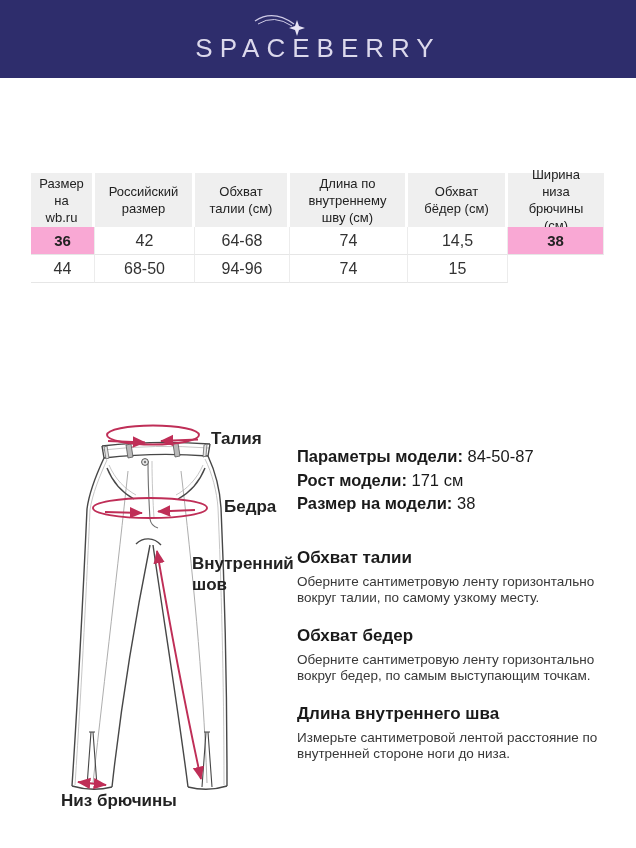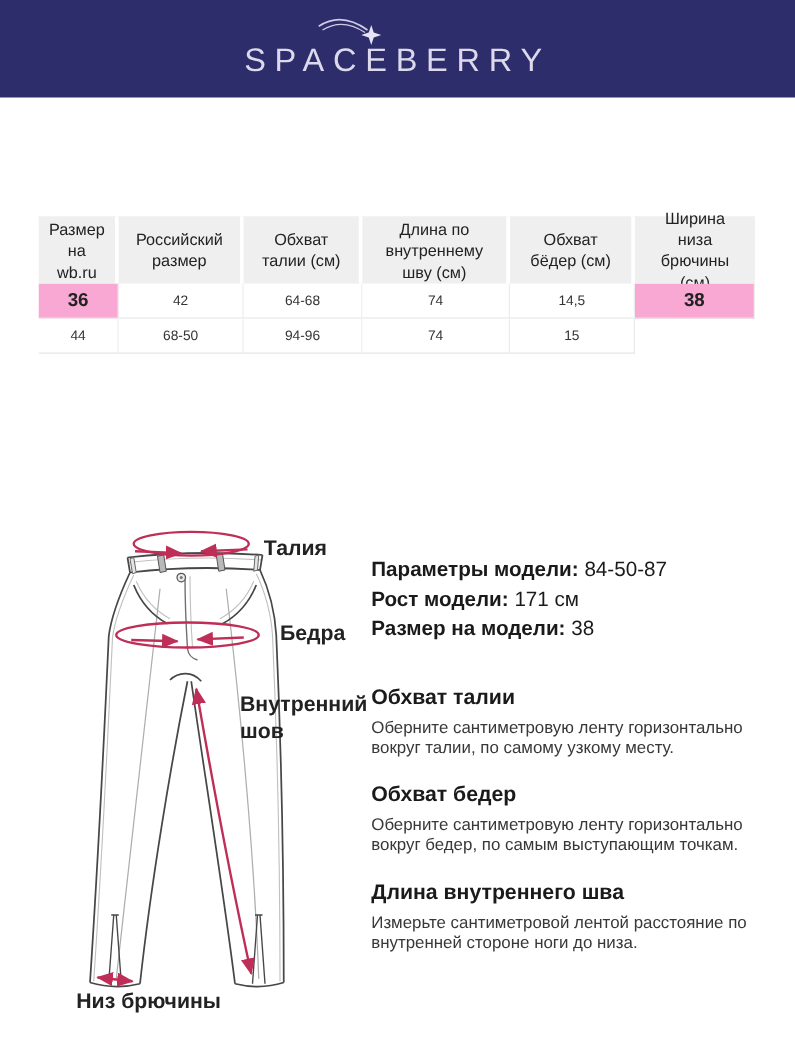--- a/index.html
+++ b/index.html
@@ -14,21 +14,21 @@
   .comet { position:absolute; left:249px; top:8px; }
 
   
   .size-table { position:absolute; left:31px; top:173px; width:573px;
     display:grid; grid-template-columns:64px 100px 95px 118px 100px 96px;
     grid-template-rows:54px 28px 28px; }
   .th { background:#efefef; display:flex; align-items:center; justify-content:center; text-align:center;
     font-size:13px; line-height:17px; color:#222; padding:0 10px; border-right:3px solid #ffffff; }
   .th.last { border-right:none; }
   .td { background:#ffffff; display:flex; align-items:center; justify-content:center; text-align:center;
-    font-size:11px; color:#333; border-right:1px solid #ececec; border-bottom:1px solid #e6e6e6; }
+    font-size:16px; color:#333; border-right:1px solid #ececec; border-bottom:1px solid #e6e6e6; }
   .td.size-col { background:#f9a8d4; font-weight:700; color:#222; font-size:15px; }
 
   
   .diagram { position:absolute; left:55px; top:415px; width:240px; height:410px; }
   .diag-label { position:absolute; font-size:17px; font-weight:700; color:#222; line-height:21px; }
   .lbl-waist  { left:211px; top:428px; }
   .lbl-hips   { left:224px; top:496px; }
   .lbl-inseam { left:192px; top:553px; width:104px; }
   .lbl-hem    { left:61px;  top:790px; }
 

